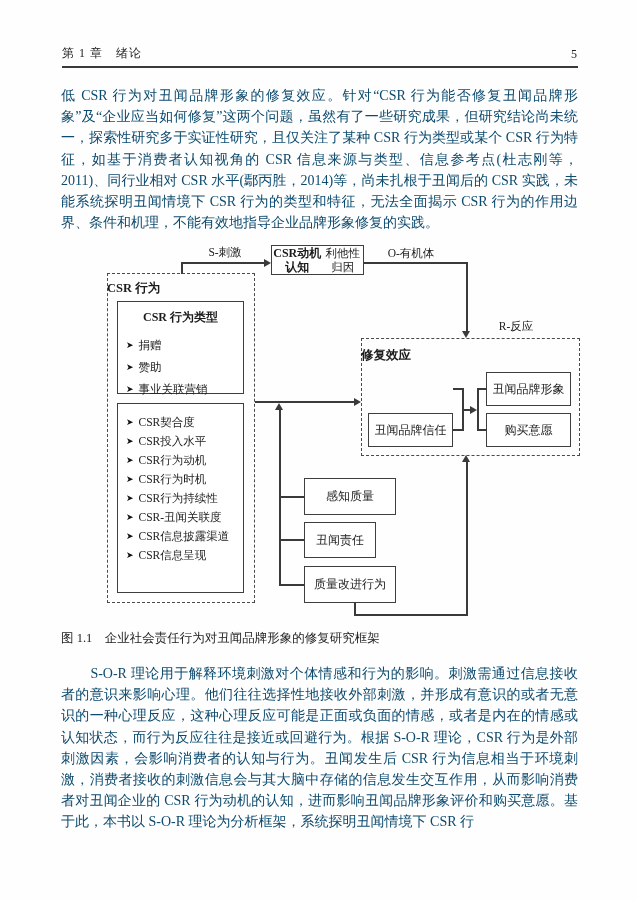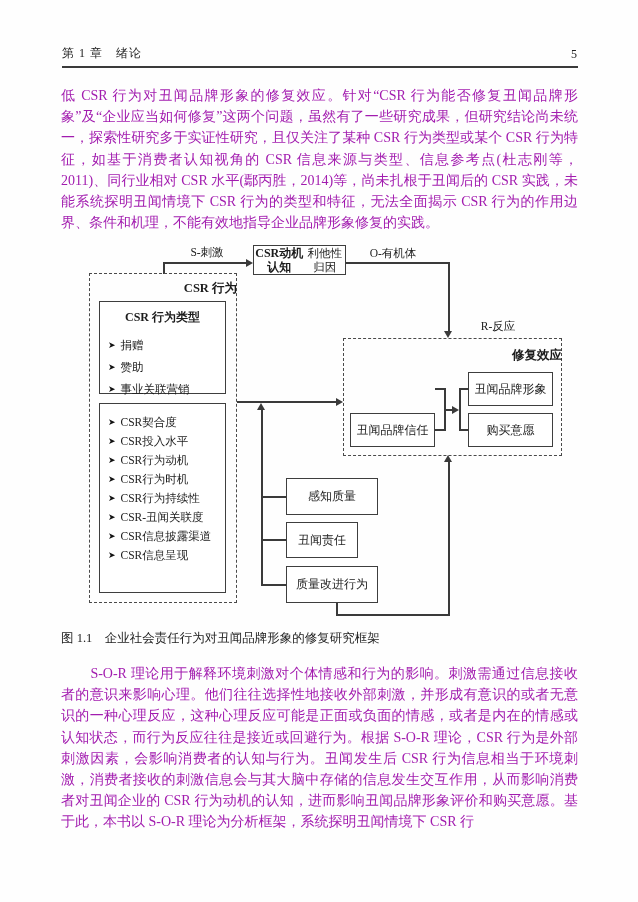--- a/index.html
+++ b/index.html
@@ -4,39 +4,39 @@
 <style>
   html,body{margin:0;padding:0;background:#ffffff;}
   .page{position:relative;width:638px;height:902px;background:#fefefe;overflow:hidden;
         font-family:"Liberation Serif","DejaVu Serif",serif;color:#222;}
   
   .header{position:absolute;top:42px;left:62px;width:516px;height:20px;
           border-bottom:2px solid #3a3a3a;display:flex;justify-content:space-between;
           align-items:flex-end;font-size:12px;padding-bottom:4px;letter-spacing:1px;}
   
   .para{position:absolute;left:61px;width:517px;margin:0;font-size:14px;line-height:21.2px;
-        text-align:justify;color:#a21caf;}
+        text-align:justify;color:#0c4a6e;}
   .para1{top:85px;}
   .para2{top:663px;text-indent:2.1em;}
   .caption{position:absolute;top:630px;left:61px;width:517px;text-align:left;
            font-size:12.5px;color:#1c1c1c;}
   
-  .diagram{position:absolute;left:60px;top:243px;width:518px;height:382px;font-size:12px;}
+  .diagram{position:absolute;left:78px;top:243px;width:518px;height:382px;font-size:12px;}
   .diagram *{box-sizing:border-box;}
   .hline,.vline{position:absolute;background:#3a3a3a;}
   .hline{height:1.6px;}
   .vline{width:1.6px;}
   .arr{position:absolute;width:0;height:0;}
   .arr-r{border-left:7px solid #3a3a3a;border-top:4px solid transparent;border-bottom:4px solid transparent;}
   .arr-d{border-top:7px solid #3a3a3a;border-left:4px solid transparent;border-right:4px solid transparent;}
   .arr-u{border-bottom:7px solid #3a3a3a;border-left:4px solid transparent;border-right:4px solid transparent;}
   .dashed{position:absolute;border:1.6px dashed #4a4a4a;background:transparent;}
   .box{position:absolute;border:1.4px solid #3e3e3e;background:#fff;display:flex;
        align-items:center;justify-content:center;text-align:center;color:#1c1c1c;}
-  .grouptitle{position:absolute;text-align:right;font-weight:bold;font-size:12.5px;color:#1c1c1c;}
+  .grouptitle{position:absolute;text-align:left;font-weight:bold;font-size:12.5px;color:#1c1c1c;}
   .freelabel{position:absolute;text-align:center;font-size:11.5px;color:#1c1c1c;}
   .motive{flex-direction:row;border-width:1.8px;line-height:14px;}
   .motive .t1{font-weight:bold;font-size:12px;}
   .motive .t2{font-size:11.5px;}
   .listbox{display:block;}
   .listbox .box-title{text-align:center;font-weight:bold;font-size:12px;}
   .type-box .box-title{padding-top:7px;}
   .feature-box .box-title{padding-top:9px;}
   .blist{padding-left:8px;}
   .type-box .blist{margin-top:8px;}

